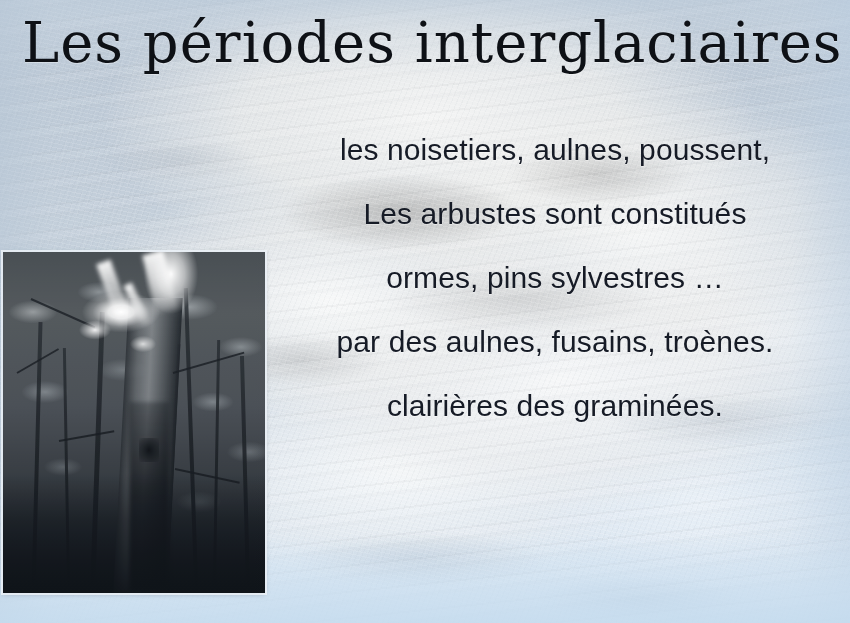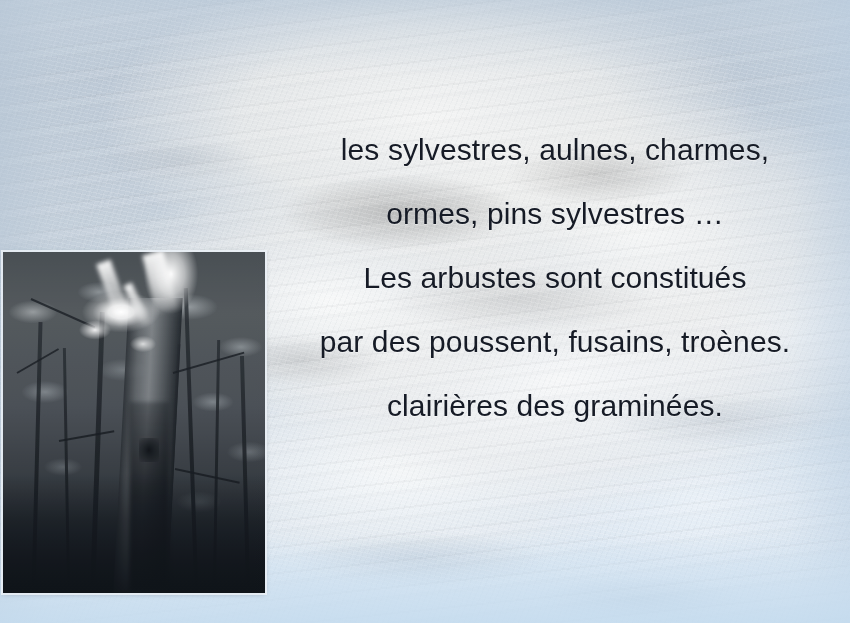--- a/index.html
+++ b/index.html
@@ -261,20 +261,21 @@
 
 <div id="slide">
 
   <div class="bg-layer bg-base"></div>
   <div class="bg-layer bg-rock"></div>
   <div class="bg-layer bg-shadows"></div>
   <div class="bg-layer bg-striations"></div>
   <div class="bg-layer bg-grain"></div>
   <div class="bg-layer bg-ice"></div>
 
+  <h1 id="title">Les périodes interglaciaires</h1>
 
   <div id="photo-frame">
     <div class="photo-canvas">
       <div class="ph ph-base"></div>
       <div class="ph ph-foliage"></div>
 
       <div class="ph ph-stem stemA"></div>
       <div class="ph ph-stem stemB"></div>
       <div class="ph ph-stem stemC"></div>
       <div class="ph ph-stem stemG"></div>
@@ -296,20 +297,20 @@
       <div class="ph ph-ray ray1"></div>
       <div class="ph ph-ray ray2"></div>
       <div class="ph ph-ray ray3"></div>
 
       <div class="ph ph-ground"></div>
       <div class="ph ph-tint"></div>
     </div>
   </div>
 
   <div id="body-text">
-    <span class="line">les sylvestres, aulnes, charmes,</span>
+    <span class="line">les noisetiers, aulnes, poussent,</span>
+    <span class="line">Les arbustes sont constitués</span>
     <span class="line">ormes, pins sylvestres …</span>
-    <span class="line">Les arbustes sont constitués</span>
-    <span class="line">par des poussent, fusains, troènes.</span>
+    <span class="line">par des aulnes, fusains, troènes.</span>
     <span class="line">clairières des graminées.</span>
   </div>
 
 </div>
 
 </body></html>

